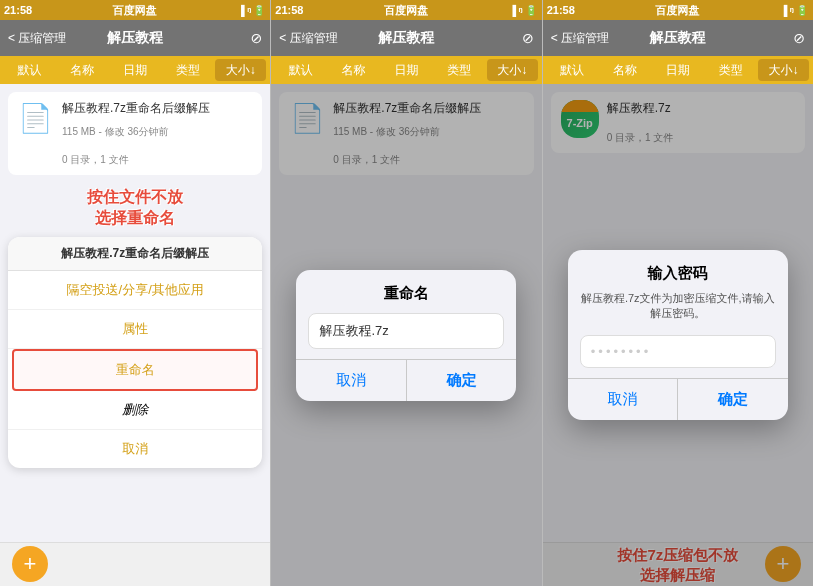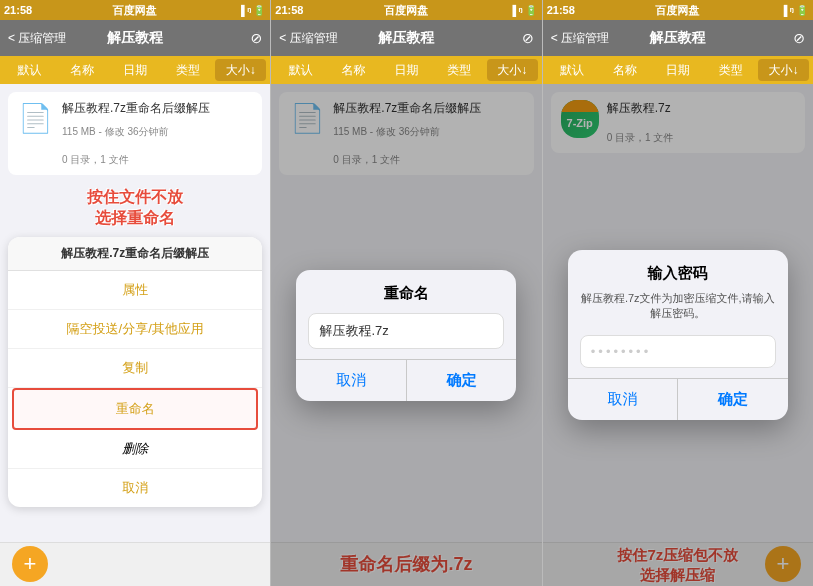--- a/index.html
+++ b/index.html
@@ -346,23 +346,22 @@
           </div>
           <div class="file-meta2">0 目录，1 文件</div>
         </div>
       </div>
     </div>
 
     <div class="annotation">按住文件不放<br>选择重命名</div>
 
     <div class="context-menu">
       <div class="context-menu-title">解压教程.7z重命名后缀解压</div>
+      <div class="context-menu-item">隔空投送/分享/其他应用</div>
       <div class="context-menu-item">属性</div>
-      <div class="context-menu-item">隔空投送/分享/其他应用</div>
-      <div class="context-menu-item">复制</div>
       <div class="context-menu-item highlighted">重命名</div>
       <div class="context-menu-item danger">删除</div>
       <div class="context-menu-item">取消</div>
     </div>
   </div>
   <div class="bottom-bar">
     <div class="fab-btn">+</div>
   </div>
 </div>
 
@@ -402,23 +401,20 @@
       <div class="dialog">
         <div class="dialog-title">重命名</div>
         <div class="dialog-input">解压教程.7z</div>
         <div class="dialog-buttons">
           <button class="dialog-btn">取消</button>
           <button class="dialog-btn confirm">确定</button>
         </div>
       </div>
     </div>
   </div>
-  <div class="bottom-bar">
-    <div class="rename-annotation">重命名后缀为.7z</div>
-  </div>
 </div>
 
 <div class="phone-panel" style="border-right:none; position:relative;">
   <div class="status-bar">
     <span>21:58</span>
     <span>百度网盘</span>
     <span class="status-icons">▐ ᵑ 🔋</span>
   </div>
   <div class="nav-bar">
     <span class="nav-back">&lt; 压缩管理</span>

